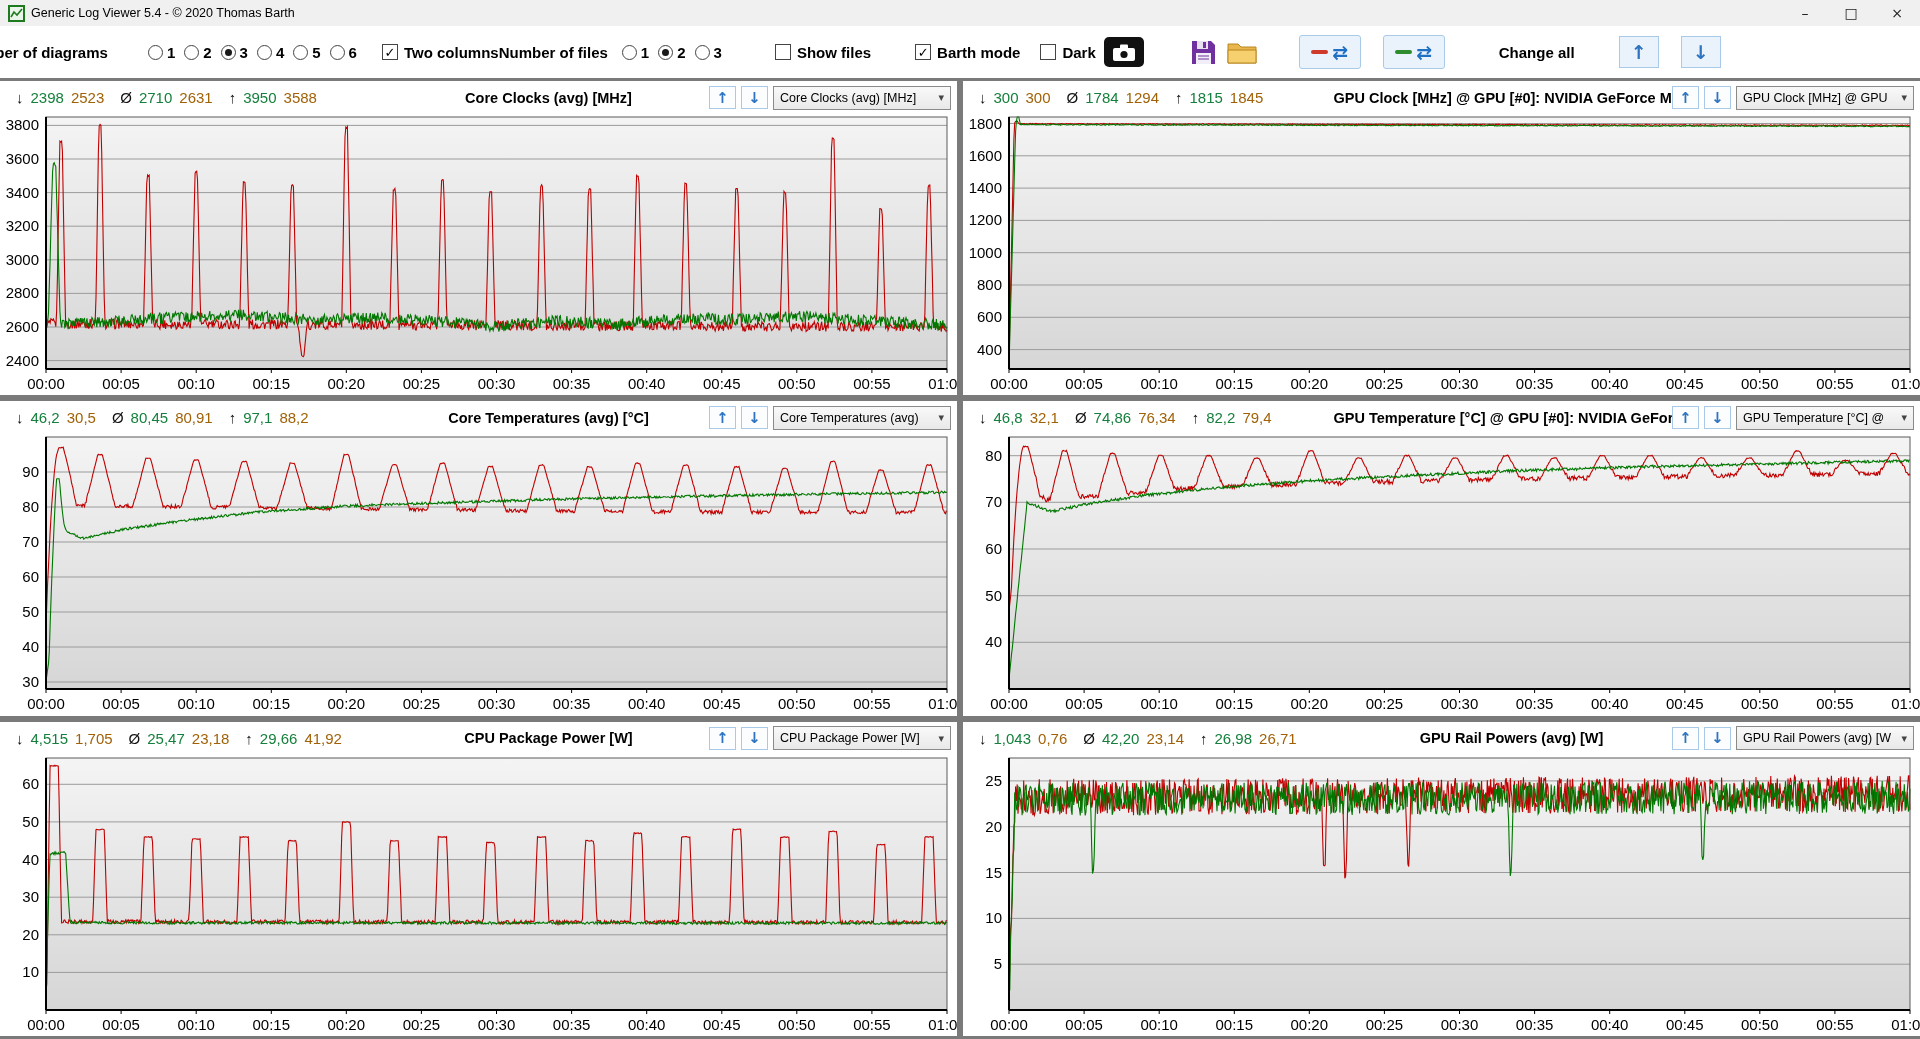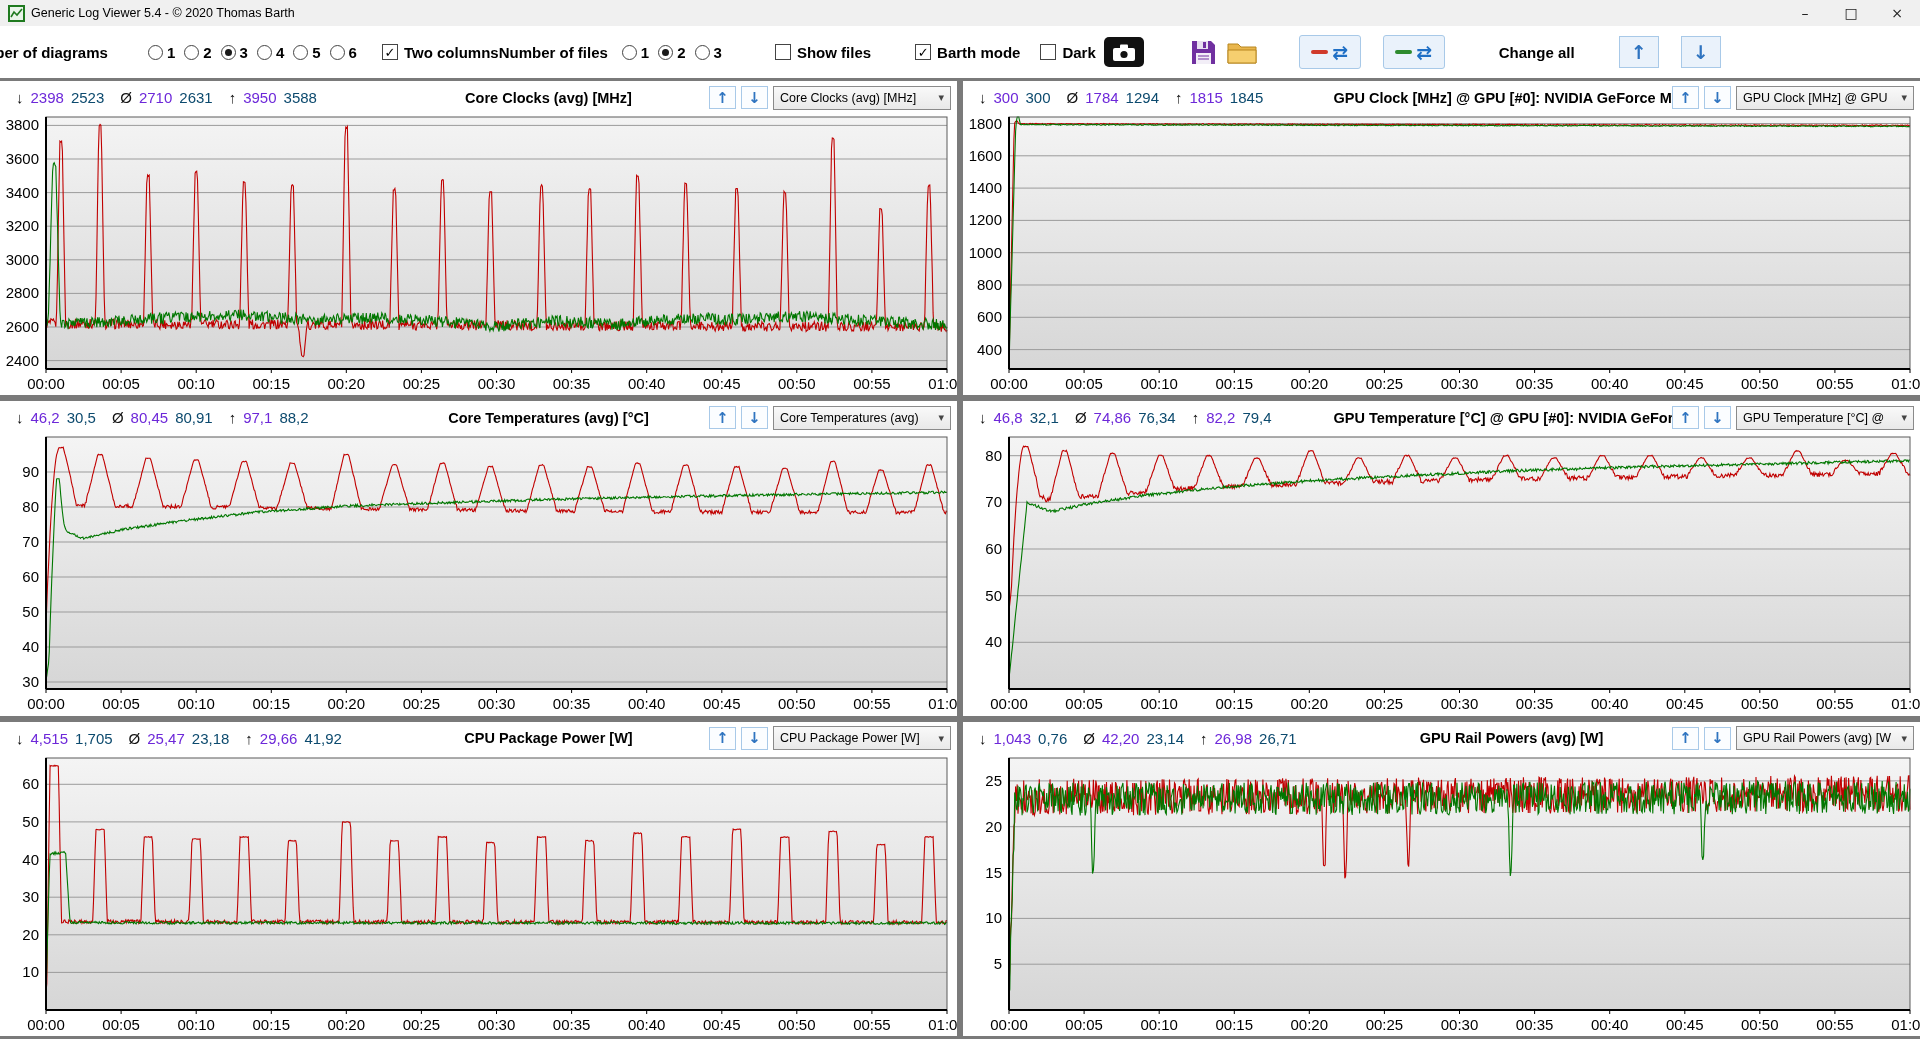--- a/index.html
+++ b/index.html
@@ -39,22 +39,22 @@
 
   
   .charts { height:961px; display:grid; grid-template-columns:1fr 1fr;
     grid-template-rows:1fr 1fr 1fr; gap:6px; background:#7a7a7a; padding:3px 0; }
   .panel { background:#fff; display:flex; flex-direction:column; overflow:hidden; }
   .panel-header { height:30px; position:relative; display:flex; align-items:center;
     padding:3px 6px 0 16px; flex:0 0 auto; }
   .stats { display:flex; align-items:center; gap:7px; font-size:15px; z-index:2; }
   .stats .sym { color:#111; }
   .stats .sym.gap { margin-left:9px; }
-  .v.red { color:#6d28d9; }
-  .v.green { color:#0c4a6e; }
+  .v.red { color:#15803d; }
+  .v.green { color:#a16207; }
   .chart-title { position:absolute; left:350px; right:210px; text-align:center;
     font-weight:bold; font-size:14.5px; white-space:nowrap; overflow:hidden; z-index:1; }
   .hdr-right { margin-left:auto; display:flex; align-items:center; gap:5px; z-index:2; }
   .arrow-btn { width:27px; height:23px; background:#fbfdff; border:1px solid #a8c9e8;
     color:#2f74c0; font-weight:bold; font-size:15px; display:flex; align-items:center;
     justify-content:center; font-family:"DejaVu Sans", sans-serif; cursor:pointer; }
   .dropdown { height:24px; width:178px; border:1px solid #8a8a8a;
     background:linear-gradient(#f9f9f9,#e9e9e9); display:flex; align-items:center;
     padding:0 6px; font-size:12.5px; gap:4px; cursor:pointer; }
   .dd-text { flex:1; white-space:nowrap; overflow:hidden; }

